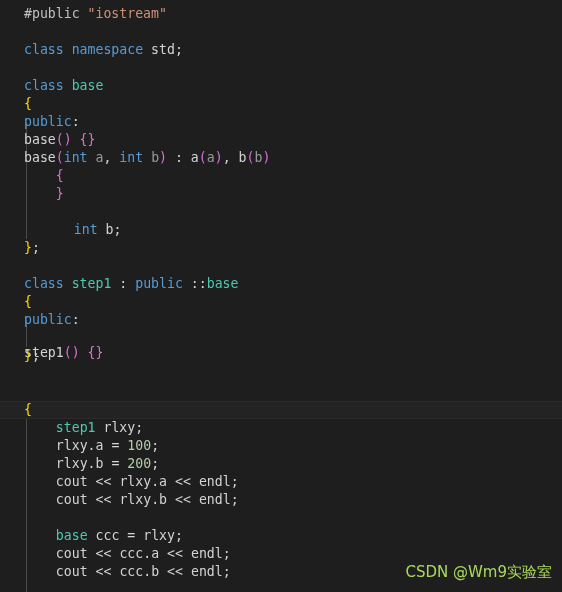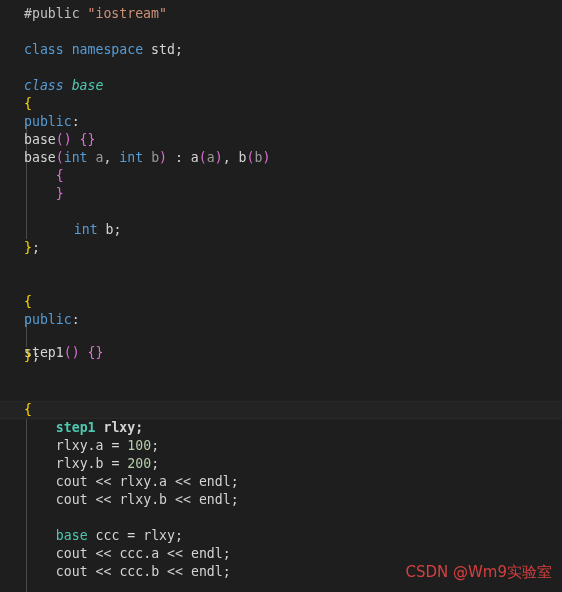--- a/index.html
+++ b/index.html
@@ -80,21 +80,21 @@
   .param    { color: #9a9a9a; }  
   .b-yellow { color: #ffd700; }  
   .b-pink   { color: #da70d6; }  
 
   #watermark {
     position: absolute;
     right: 10px;
     bottom: 10px;
     font-family: "DejaVu Sans", "Liberation Sans", sans-serif;
     font-size: 15px;
-    color: #ef4444;
+    color: #bef264;
     opacity: .88;
     white-space: nowrap;
     user-select: none;
   }
 
   
   #clipped-top {
     position: absolute;
     left: 0; top: -13px;
     width: 562px;
@@ -119,37 +119,38 @@
 
   <div id="code-area">
 
   <div class="guide" style="left: 26px; top: 122px; height: 117px;"></div>
       <div class="guide" style="left: 26px; top: 320px; height: 27px;"></div>
       <div class="guide" style="left: 26px; top: 410px; height: 182px;"></div>
       <div class="line" style="top: 5px;"><span class="txt"><span class="pre">#public</span><span class="plain"> </span><span class="str">"iostream"</span></span></div>
       <div class="line" style="top: 23px;"><span class="txt">&nbsp;</span></div>
       <div class="line" style="top: 41px;"><span class="txt"><span class="kw">class</span><span class="plain"> </span><span class="kw">namespace</span><span class="plain"> </span><span class="plain">std</span><span class="plain">;</span></span></div>
       <div class="line" style="top: 59px;"><span class="txt">&nbsp;</span></div>
-      <div class="line" style="top: 77px; font-style: italic;"><span class="txt"><span class="kw">class</span><span class="plain"> </span><span class="type">base</span></span></div>
+      <div class="line" style="top: 77px;"><span class="txt"><span class="kw">class</span><span class="plain"> </span><span class="type">base</span></span></div>
       <div class="line" style="top: 95px;"><span class="txt"><span class="plain"></span><span class="b-yellow">{</span></span></div>
       <div class="line" style="top: 113px;"><span class="txt"><span class="kw">public</span><span class="plain">:</span></span></div>
       <div class="line" style="top: 131px;"><span class="txt"><span class="plain">base</span><span class="b-pink">()</span><span class="plain"> </span><span class="b-pink">{}</span></span></div>
       <div class="line" style="top: 149px;"><span class="txt"><span class="plain">base</span><span class="b-pink">(</span><span class="kw">int</span><span class="plain"> </span><span class="param">a</span><span class="plain">, </span><span class="kw">int</span><span class="plain"> </span><span class="param">b</span><span class="b-pink">)</span><span class="plain"> : </span><span class="plain">a</span><span class="b-pink">(</span><span class="param">a</span><span class="b-pink">)</span><span class="plain">, </span><span class="plain">b</span><span class="b-pink">(</span><span class="param">b</span><span class="b-pink">)</span></span></div>
       <div class="line" style="top: 167px;"><span class="txt"><span class="plain">    </span><span class="b-pink">{</span></span></div>
       <div class="line" style="top: 185px;"><span class="txt"><span class="plain">    </span><span class="b-pink">}</span></span></div>
       <div class="line" style="top: 221px; margin-left: 18px;"><span class="txt"><span class="plain"> </span><span class="plain"> </span><span class="plain"> </span><span class="plain"> </span><span class="kw">int</span><span class="plain"> </span><span class="plain">b</span><span class="plain">;</span></span></div>
       <div class="line" style="top: 239px;"><span class="txt"><span class="plain"></span><span class="b-yellow">}</span><span class="plain">;</span></span></div>
       <div class="line" style="top: 257px;"><span class="txt">&nbsp;</span></div>
+      <div class="line" style="top: 275px;"><span class="txt"><span class="kw">class</span><span class="plain"> </span><span class="type">step1</span><span class="plain"> </span><span class="plain">:</span><span class="plain"> </span><span class="kw">public</span><span class="plain"> </span><span class="plain">:</span><span class="plain">:</span><span class="type">base</span></span></div>
       <div class="line" style="top: 293px;"><span class="txt"><span class="plain"></span><span class="b-yellow">{</span></span></div>
       <div class="line" style="top: 311px;"><span class="txt"><span class="kw">public</span><span class="plain">:</span></span></div>
       <div class="line" style="top: 344px;"><span class="txt"><span class="plain">step1</span><span class="b-pink">()</span><span class="plain"> </span><span class="b-pink">{}</span></span></div>
       <div class="line" style="top: 347px;"><span class="txt"><span class="plain"></span><span class="b-yellow">}</span><span class="plain">;</span></span></div>
       <div class="line" style="top: 365px;"><span class="txt">&nbsp;</span></div>
       <div class="line current" style="top: 401px;"><span class="txt"><span class="plain"></span><span class="b-yellow">{</span></span></div>
-      <div class="line" style="top: 419px; font-weight: bold;"><span class="txt"><span class="plain"> </span><span class="plain"> </span><span class="plain"> </span><span class="plain"> </span><span class="type">step1</span><span class="plain"> </span><span class="plain">rlxy</span><span class="plain">;</span></span></div>
+      <div class="line" style="top: 419px;"><span class="txt"><span class="plain"> </span><span class="plain"> </span><span class="plain"> </span><span class="plain"> </span><span class="type">step1</span><span class="plain"> </span><span class="plain">rlxy</span><span class="plain">;</span></span></div>
       <div class="line" style="top: 437px;"><span class="txt"><span class="plain"> </span><span class="plain"> </span><span class="plain"> </span><span class="plain"> </span><span class="plain">rlxy</span><span class="plain">.</span><span class="plain">a</span><span class="plain"> </span><span class="plain">=</span><span class="plain"> </span><span class="num">100</span><span class="plain">;</span></span></div>
       <div class="line" style="top: 455px;"><span class="txt"><span class="plain"> </span><span class="plain"> </span><span class="plain"> </span><span class="plain"> </span><span class="plain">rlxy</span><span class="plain">.</span><span class="plain">b</span><span class="plain"> </span><span class="plain">=</span><span class="plain"> </span><span class="num">200</span><span class="plain">;</span></span></div>
       <div class="line" style="top: 473px;"><span class="txt"><span class="plain"> </span><span class="plain"> </span><span class="plain"> </span><span class="plain"> </span><span class="plain">cout</span><span class="plain"> </span><span class="plain">&lt;</span><span class="plain">&lt;</span><span class="plain"> </span><span class="plain">rlxy</span><span class="plain">.</span><span class="plain">a</span><span class="plain"> </span><span class="plain">&lt;</span><span class="plain">&lt;</span><span class="plain"> </span><span class="plain">endl</span><span class="plain">;</span></span></div>
       <div class="line" style="top: 491px;"><span class="txt"><span class="plain"> </span><span class="plain"> </span><span class="plain"> </span><span class="plain"> </span><span class="plain">cout</span><span class="plain"> </span><span class="plain">&lt;</span><span class="plain">&lt;</span><span class="plain"> </span><span class="plain">rlxy</span><span class="plain">.</span><span class="plain">b</span><span class="plain"> </span><span class="plain">&lt;</span><span class="plain">&lt;</span><span class="plain"> </span><span class="plain">endl</span><span class="plain">;</span></span></div>
       <div class="line" style="top: 509px;"><span class="txt">&nbsp;</span></div>
       <div class="line" style="top: 527px;"><span class="txt"><span class="plain"> </span><span class="plain"> </span><span class="plain"> </span><span class="plain"> </span><span class="type">base</span><span class="plain"> </span><span class="plain">ccc</span><span class="plain"> </span><span class="plain">=</span><span class="plain"> </span><span class="plain">rlxy</span><span class="plain">;</span></span></div>
       <div class="line" style="top: 545px;"><span class="txt"><span class="plain"> </span><span class="plain"> </span><span class="plain"> </span><span class="plain"> </span><span class="plain">cout</span><span class="plain"> </span><span class="plain">&lt;</span><span class="plain">&lt;</span><span class="plain"> </span><span class="plain">ccc</span><span class="plain">.</span><span class="plain">a</span><span class="plain"> </span><span class="plain">&lt;</span><span class="plain">&lt;</span><span class="plain"> </span><span class="plain">endl</span><span class="plain">;</span></span></div>
       <div class="line" style="top: 563px;"><span class="txt"><span class="plain"> </span><span class="plain"> </span><span class="plain"> </span><span class="plain"> </span><span class="plain">cout</span><span class="plain"> </span><span class="plain">&lt;</span><span class="plain">&lt;</span><span class="plain"> </span><span class="plain">ccc</span><span class="plain">.</span><span class="plain">b</span><span class="plain"> </span><span class="plain">&lt;</span><span class="plain">&lt;</span><span class="plain"> </span><span class="plain">endl</span><span class="plain">;</span></span></div>
     </div>
 

